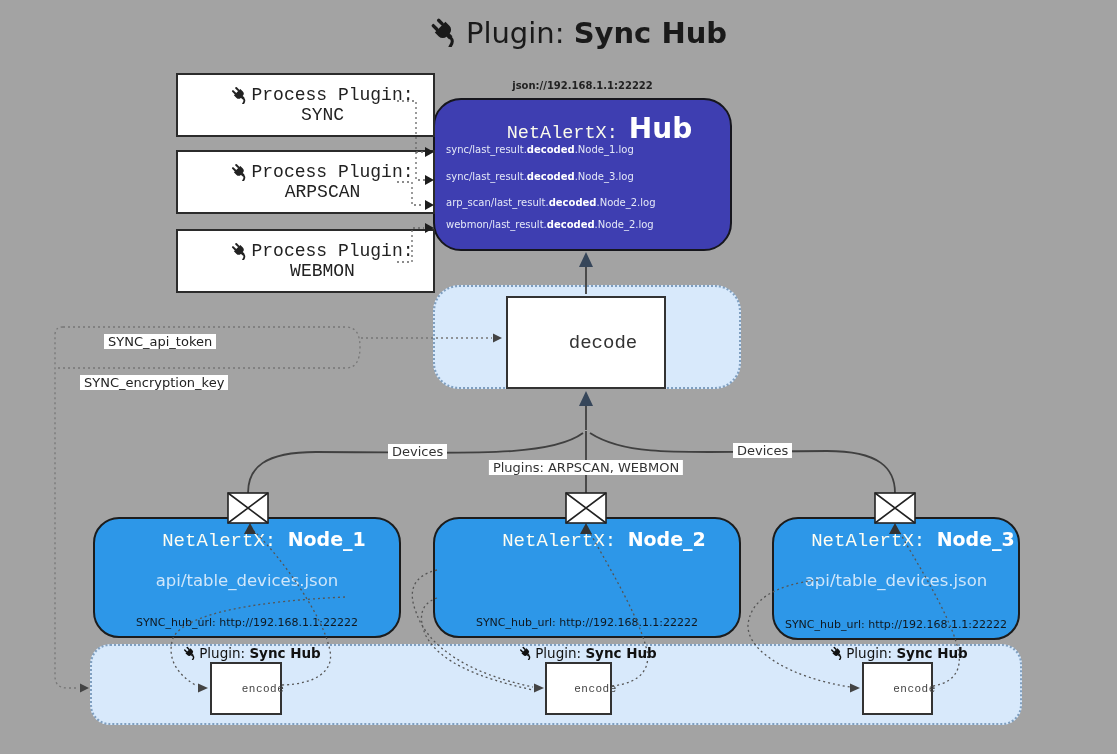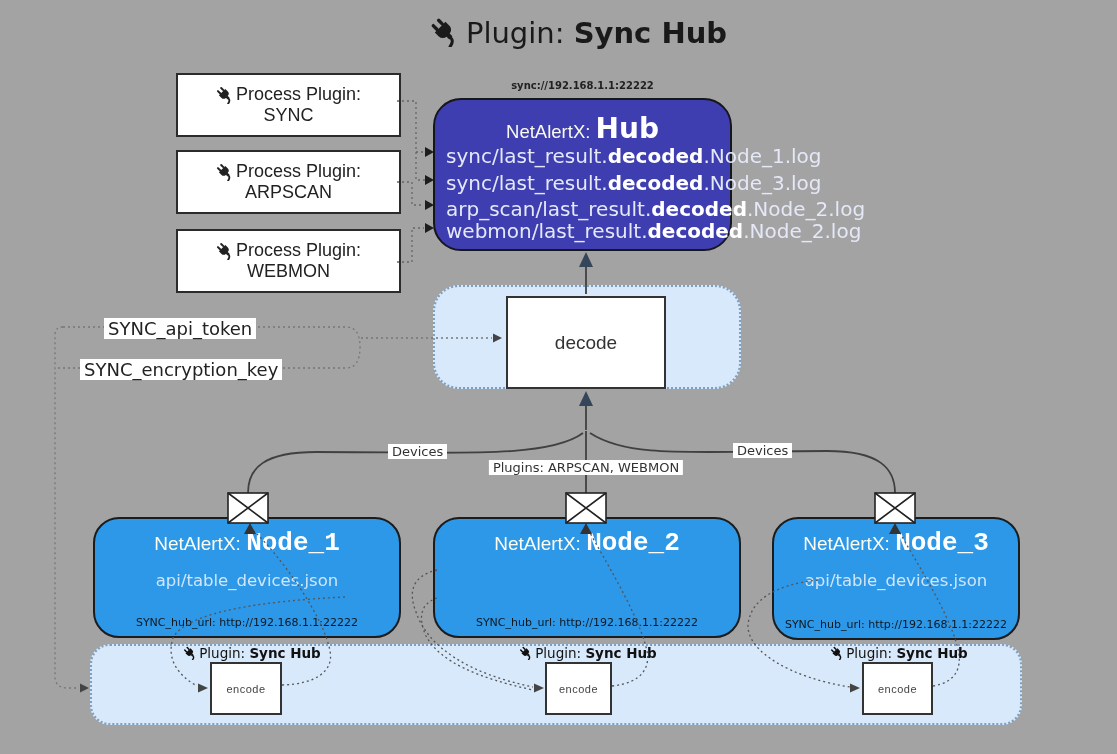--- a/index.html
+++ b/index.html
@@ -2,21 +2,21 @@
 <html style="--hub-fill: #3e3eb1; --node-fill: #2d97e8; --panel-fill: #d8e9fb; --panel-border: #7f9fc0; --line: #404040; --arrow-dark: #36465a;"><head>
 <meta charset="utf-8">
 <style>
   :root{
     --hub-fill:#3e3eb1; --node-fill:#2d97e8; --panel-fill:#d8e9fb;
     --panel-border:#7f9fc0; --line:#404040; --arrow-dark:#36465a;
   }
   html,body{margin:0;padding:0;background:#fff;}
   .canvas{position:relative;width:1117px;height:754px;background:#a3a3a3;overflow:hidden;
           font-family:"DejaVu Sans","Liberation Sans",sans-serif;color:#1a1a1a;}
-  .mono{font-family:Liberation Sans, sans-serif;}
+  .mono{font-family:Liberation Mono, monospace;padding-left:34px;}
   .overlay{position:absolute;left:0;top:0;z-index:5;pointer-events:none;}
 
   
   .title{position:absolute;left:40px;right:0;top:16px;text-align:center;font-size:29px;color:#1a1a1a;z-index:2;}
   .title .plug{vertical-align:-4px;margin-right:6px;}
   .title b{font-weight:700;}
 
   
   .pbox{position:absolute;left:176px;width:221px;height:60px;background:#fff;border:2px solid #2b2b2b;
         display:flex;flex-direction:column;align-items:center;justify-content:center;z-index:2;
@@ -24,49 +24,49 @@
   .pbox .row1{display:flex;align-items:center;gap:2px;white-space:nowrap;}
   .pbox.p1{top:73px;} .pbox.p2{top:150px;} .pbox.p3{top:229px;}
 
   
   .huburl{position:absolute;left:433px;width:299px;top:80px;text-align:center;font-size:10px;font-weight:600;color:#222;z-index:2;}
   .hub{position:absolute;left:433px;top:98px;width:299px;height:153px;background:var(--hub-fill);
        border:2px solid #16161d;border-radius:28px;z-index:1;box-sizing:border-box;}
   .hub .htitle{position:absolute;left:0;right:0;top:12px;text-align:center;color:#fafaec;}
   .hub .htitle .pref{font-size:18.5px;}
   .hub .htitle b{font-size:28px;color:#fff;font-weight:700;}
-  .hub .hlog{position:absolute;left:11px;right:7px;height:19px;font-size:20px;color:#e4e8f7;white-space:nowrap;}
+  .hub .hlog{position:absolute;left:11px;right:7px;height:19px;font-size:10px;color:#e4e8f7;white-space:nowrap;}
   .hub .hlog b{color:#fff;font-weight:700;}
   .hub .l1{top:44px;} .hub .l2{top:71px;} .hub .l3{top:97px;} .hub .l4{top:119px;}
 
   
   .decode-panel{position:absolute;left:433px;top:285px;width:308px;height:104px;background:var(--panel-fill);
         border:2px dotted var(--panel-border);border-radius:26px;z-index:1;box-sizing:border-box;}
   .decode-box{position:absolute;left:506px;top:296px;width:160px;height:93px;background:#fff;border:2px solid #333;
         display:flex;align-items:center;justify-content:center;font-size:19px;color:#333;z-index:2;box-sizing:border-box;}
 
   
   .wlabel{position:absolute;background:#fff;padding:0 4px;white-space:nowrap;z-index:6;color:#222;}
-  .cfg{font-size:18px;}
+  .cfg{font-size:13px;margin-top:16px;}
   .cfg.tok{left:104px;top:318px;}
   .cfg.key{left:80px;top:359px;}
   .elab{font-size:13px;color:#333;}
   .elab.devl{left:388px;top:444px;}
   .elab.devr{left:733px;top:443px;}
   .elab.plug-mid{left:586px;top:460px;transform:translateX(-50%);}
 
   
   .node{position:absolute;top:517px;height:121px;background:var(--node-fill);border:2px solid #1c1c1c;
         border-radius:26px;z-index:1;box-sizing:border-box;}
   .node.nb1{left:93px;width:308px;}
   .node.nb2{left:433px;width:308px;}
   .node.nb3{left:772px;width:248px;height:123px;}
   .node .ntitle{position:absolute;left:0;right:0;top:9px;text-align:center;color:#fdfdf2;white-space:nowrap;}
   .node .ntitle .pref{font-size:19px;}
-  .node .ntitle b{font-size:26px;color:#fff;font-weight:700;font-family:Liberation Mono, monospace;}
+  .node .ntitle b{font-size:19px;color:#fff;font-weight:700;}
   .node .nfile{position:absolute;left:0;right:0;text-align:center;color:#cfe6fa;white-space:nowrap;}
   .node .f-single{top:52px;font-size:16.5px;}
   .node .f-a{top:44px;font-size:14.5px;}
   .node .f-b{top:72px;font-size:14.5px;}
   .node .nurl{position:absolute;left:0;right:0;bottom:7px;text-align:center;font-size:11px;color:#10181f;white-space:nowrap;}
 
   
   .encode-panel{position:absolute;left:90px;top:644px;width:932px;height:81px;background:var(--panel-fill);
         border:2px dotted var(--panel-border);border-radius:20px;z-index:1;box-sizing:border-box;}
   .minilab{position:absolute;top:645px;transform:translateX(-50%);white-space:nowrap;font-size:13.5px;color:#111;z-index:6;}
@@ -125,21 +125,21 @@
   <div class="pbox p3 mono">
     <div class="row1">
         <svg class="plug" width="18" height="18" viewBox="0 0 24 24">
           <use href="#plugicon"></use>
         </svg>
         <span>Process Plugin:</span>
       </div>
     <div>WEBMON</div>
   </div>
 
-  <div class="huburl">sync://192.168.1.1:22222</div>
+  <div class="huburl">json://192.168.1.1:22222</div>
   <div class="hub">
     <div class="htitle"><span class="pref mono">NetAlertX: </span><b>Hub</b></div>
     <div class="hlog l1"><span>sync/last_result.</span><b>decoded</b><span>.Node_1.log</span></div>
     <div class="hlog l2"><span>sync/last_result.</span><b>decoded</b><span>.Node_3.log</span></div>
     <div class="hlog l3"><span>arp_scan/last_result.</span><b>decoded</b><span>.Node_2.log</span></div>
     <div class="hlog l4"><span>webmon/last_result.</span><b>decoded</b><span>.Node_2.log</span></div>
   </div>
 
   <div class="decode-panel"></div>
   <div class="decode-box mono">decode</div>

